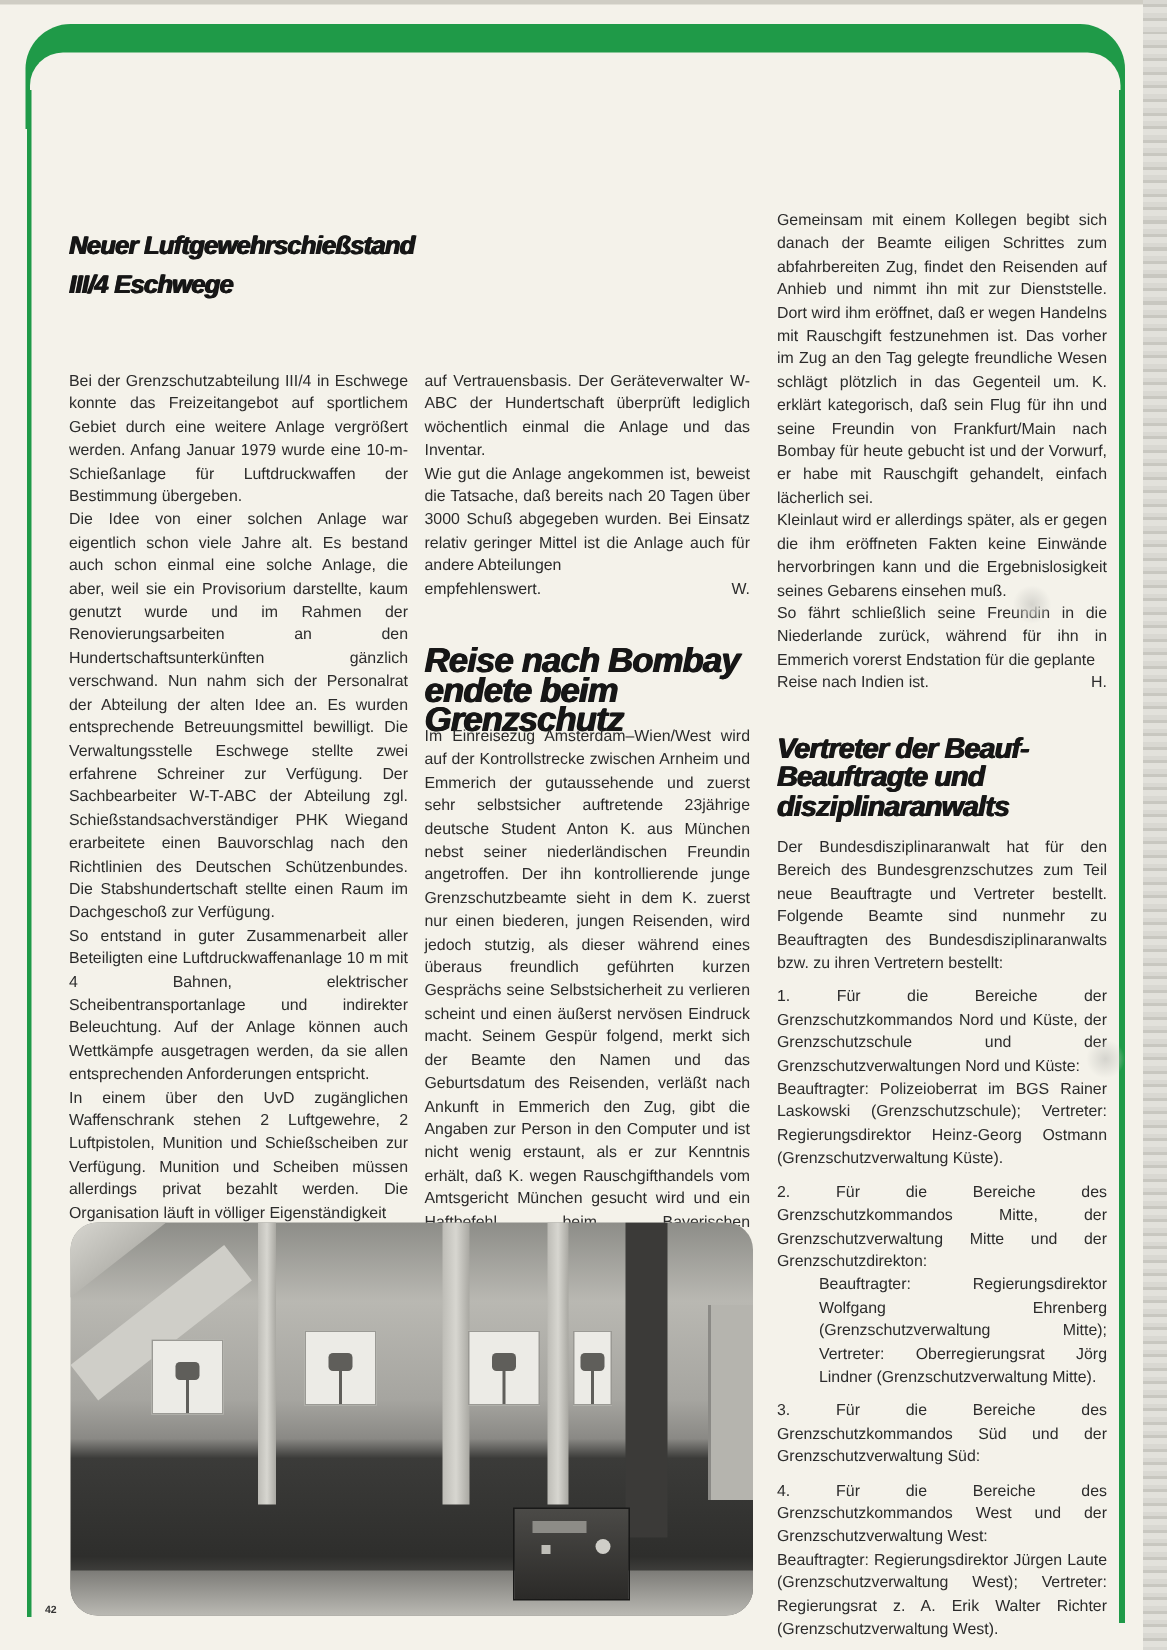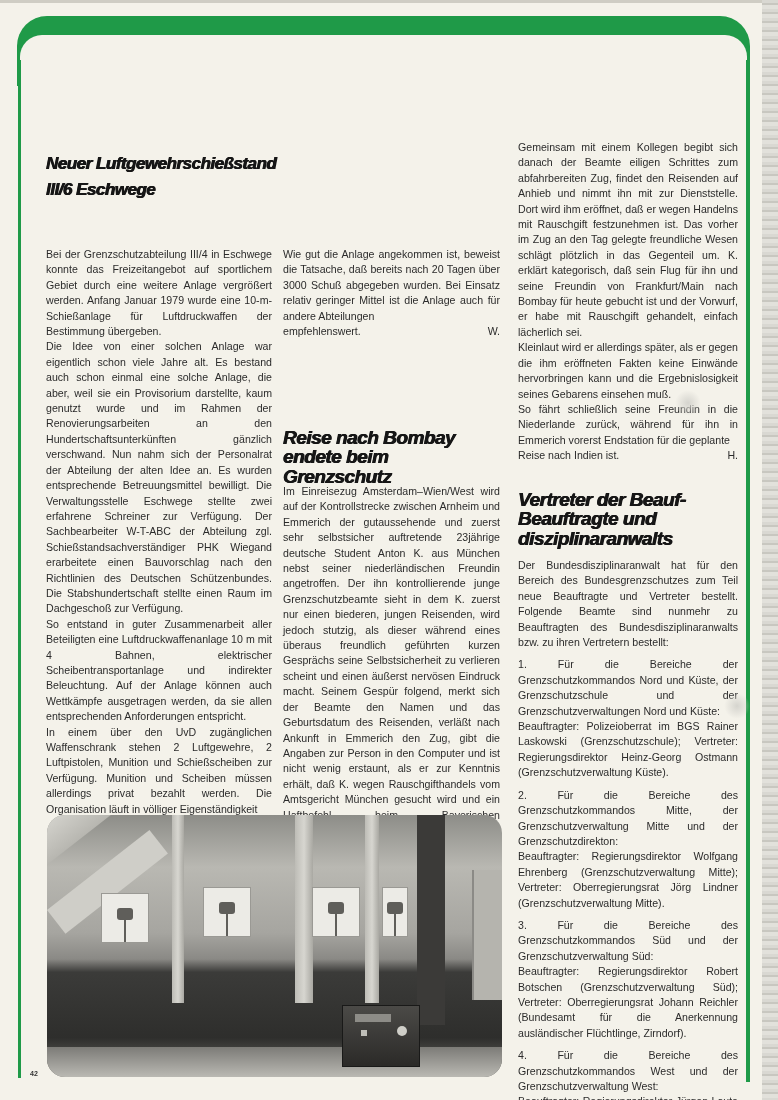--- a/index.html
+++ b/index.html
@@ -25,21 +25,21 @@
   .frame-left { position: absolute; left: 18px; top: 60px; width: 3px; height: 1018px; background: #1f9a48; }
   .frame-right { position: absolute; left: 746px; top: 60px; width: 4px; height: 1022px; background: #1f9a48; }
 
   .headline {
     position: absolute; font-weight: bold; font-style: italic; color: #161616;
     letter-spacing: -0.5px;
     text-shadow: 0.6px 0 0 #161616, -0.3px 0 0 #161616;
   }
   .h-main { left: 46px; top: 140px; width: 470px; font-size: 17px; line-height: 26px; }
   .h-main span { display: block; white-space: nowrap; }
-  .h-bombay { left: 283px; top: 412px; width: 230px; font-size: 19px; line-height: 19.5px; }
+  .h-bombay { left: 283px; top: 412px; width: 230px; font-size: 23px; line-height: 19.5px; }
   .h-bombay span, .h-beauf span { display: block; white-space: nowrap; }
   .h-beauf { left: 518px; top: 474px; width: 240px; font-size: 19px; line-height: 19.5px; }
 
   .col {
     position: absolute; font-size: 10.6px; line-height: 15.4px; text-align: justify;
     hyphens: manual; color: #2b2b2b;
   }
   .col p { margin: 0; }
   .col1 { left: 46px; top: 247px; width: 226px; }
   .col2a { left: 283px; top: 247px; width: 217px; }
@@ -77,31 +77,32 @@
 <div class="top-scan"></div>
 <div class="right-edge"></div>
 
 <div class="frame-top"></div>
 <div class="frame-inner"></div>
 <div class="frame-left"></div>
 <div class="frame-right"></div>
 
 <h1 class="headline h-main">
   <span>Neuer Luftgewehrschießstand</span>
-  <span>III/6 Eschwege</span>
+  <span>III/4 Eschwege</span>
 </h1>
 
 <div class="col col1">
   <p>Bei der Grenzschutzabteilung III/4 in Eschwege konnte das Freizeitangebot auf sportlichem Gebiet durch eine weitere Anlage vergrößert werden. Anfang Januar 1979 wurde eine 10-m-Schießanlage für Luftdruckwaffen der Bestimmung übergeben.</p>
   <p>Die Idee von einer solchen Anlage war eigentlich schon viele Jahre alt. Es bestand auch schon einmal eine solche Anlage, die aber, weil sie ein Provisorium darstellte, kaum genutzt wurde und im Rahmen der Renovierungsarbeiten an den Hundertschaftsunterkünften gänzlich verschwand. Nun nahm sich der Personalrat der Abteilung der alten Idee an. Es wurden entsprechende Betreuungsmittel bewilligt. Die Verwaltungsstelle Eschwege stellte zwei erfahrene Schreiner zur Verfügung. Der Sachbearbeiter W-T-ABC der Abteilung zgl. Schießstandsachverständiger PHK Wiegand erarbeitete einen Bauvorschlag nach den Richtlinien des Deutschen Schützenbundes. Die Stabshundertschaft stellte einen Raum im Dachgeschoß zur Verfügung.</p>
   <p>So entstand in guter Zusammenarbeit aller Beteiligten eine Luftdruckwaffenanlage 10 m mit 4 Bahnen, elektrischer Scheibentransportanlage und indirekter Beleuchtung. Auf der Anlage können auch Wettkämpfe ausgetragen werden, da sie allen entsprechenden Anforderungen entspricht.</p>
   <p>In einem über den UvD zugänglichen Waffenschrank stehen 2 Luftgewehre, 2 Luftpistolen, Munition und Schießscheiben zur Verfügung. Munition und Scheiben müssen allerdings privat bezahlt werden. Die Organisation läuft in völliger Eigenständigkeit</p>
 </div>
 
 <div class="col col2a">
+  <p>auf Vertrauensbasis. Der Geräteverwalter W-ABC der Hundertschaft überprüft lediglich wöchentlich einmal die Anlage und das Inventar.</p>
   <p>Wie gut die Anlage angekommen ist, beweist die Tatsache, daß bereits nach 20 Tagen über 3000 Schuß abgegeben wurden. Bei Einsatz relativ geringer Mittel ist die Anlage auch für andere Abteilungen</p>
   <p class="sig">
     <span>empfehlenswert.</span>
     <span>W.</span>
   </p>
 </div>
 
 <h2 class="headline h-bombay">
   <span>Reise nach Bombay</span>
   <span>endete beim</span>
@@ -129,25 +130,24 @@
 </h2>
 
 <div class="col col3b">
   <p>Der Bundesdisziplinaranwalt hat für den Bereich des Bundesgrenzschutzes zum Teil neue Beauftragte und Vertreter bestellt. Folgende Beamte sind nunmehr zu Beauftragten des Bundesdisziplinaranwalts bzw. zu ihren Vertretern bestellt:</p>
   <p class="item">
     <span>1. Für die Bereiche der Grenzschutzkommandos Nord und Küste, der Grenzschutzschule und der Grenzschutzverwaltungen Nord und Küste:</span>
     <span style="display: block;">Beauftragter: Polizeioberrat im BGS Rainer Laskowski (Grenzschutzschule); Vertreter: Regierungsdirektor Heinz-Georg Ostmann (Grenzschutzverwaltung Küste).</span>
   </p>
   <p class="item">
     <span>2. Für die Bereiche des Grenzschutzkommandos Mitte, der Grenzschutzverwaltung Mitte und der Grenzschutzdirekton:</span>
-    <span style="display: block;">Beauftragter: Regierungsdirektor Wolfgang Ehrenberg (Grenzschutzverwaltung Mitte); Vertreter: Oberregierungsrat Jörg Lindner (Grenzschutzverwaltung Mitte).</span>
+    <span style="display: block; margin-left: 28px;">Beauftragter: Regierungsdirektor Wolfgang Ehrenberg (Grenzschutzverwaltung Mitte); Vertreter: Oberregierungsrat Jörg Lindner (Grenzschutzverwaltung Mitte).</span>
   </p>
   <p class="item">
     <span>3. Für die Bereiche des Grenzschutzkommandos Süd und der Grenzschutzverwaltung Süd:</span>
-    <span style="display: block;">Beauftragter: Regierungsdirektor Robert Botschen (Grenzschutzverwaltung Süd); Vertreter: Oberregierungsrat Johann Reichler (Bundesamt für die Anerkennung ausländischer Flüchtlinge, Zirndorf).</span>
   </p>
   <p class="item">
     <span>4. Für die Bereiche des Grenzschutzkommandos West und der Grenzschutzverwaltung West:</span>
     <span style="display: block;">Beauftragter: Regierungsdirektor Jürgen Laute (Grenzschutzverwaltung West); Vertreter: Regierungsrat z. A. Erik Walter Richter (Grenzschutzverwaltung West).</span>
   </p>
 </div>
 
 <div class="photo" title="Luftgewehrschießstand mit vier Bahnen, Zielscheiben und Steuerpult">
   <div class="post" style="left:125px; width:12px;"></div>
   <div class="post" style="left:248px; width:18px;"></div>

